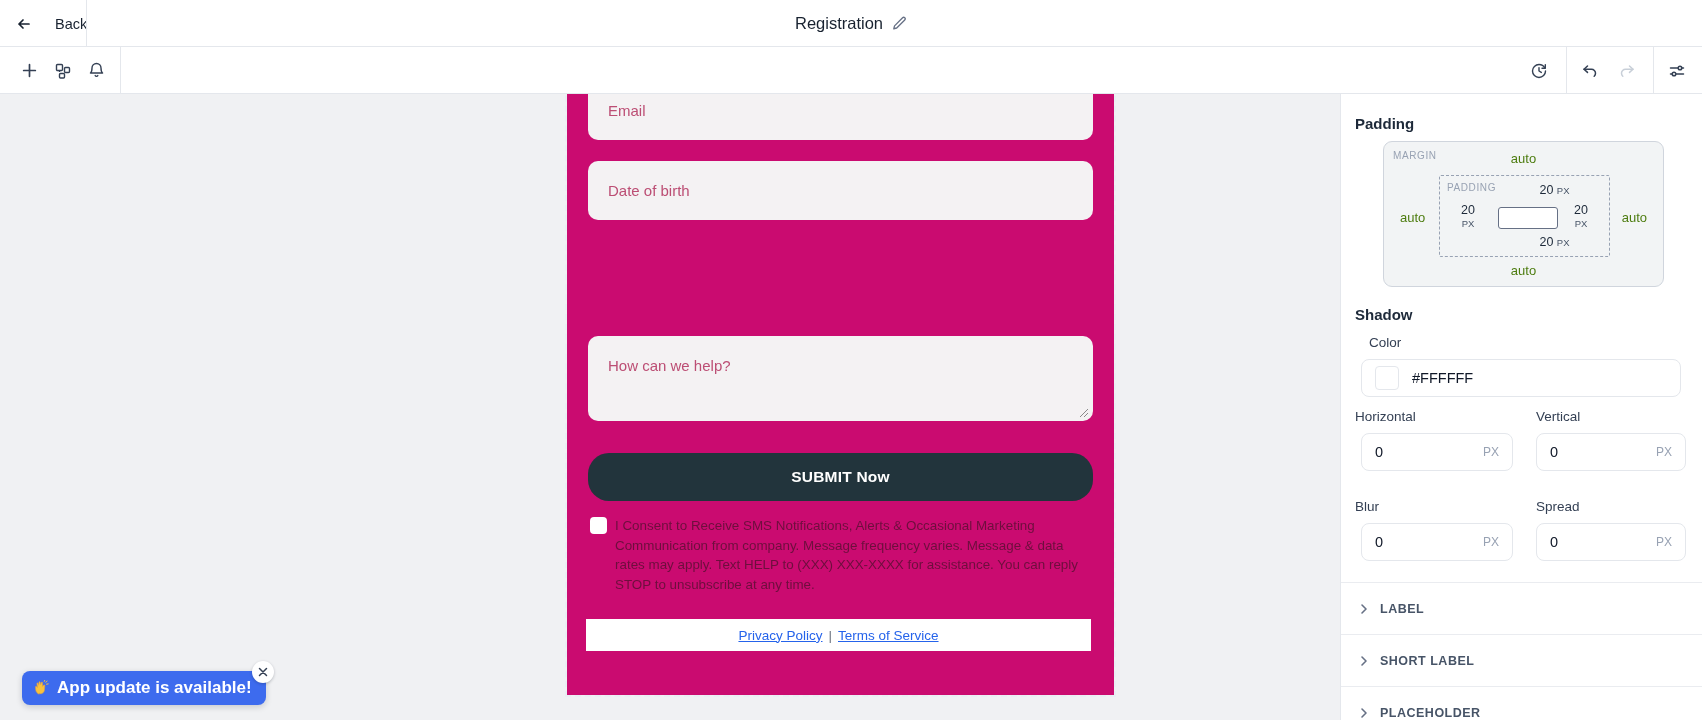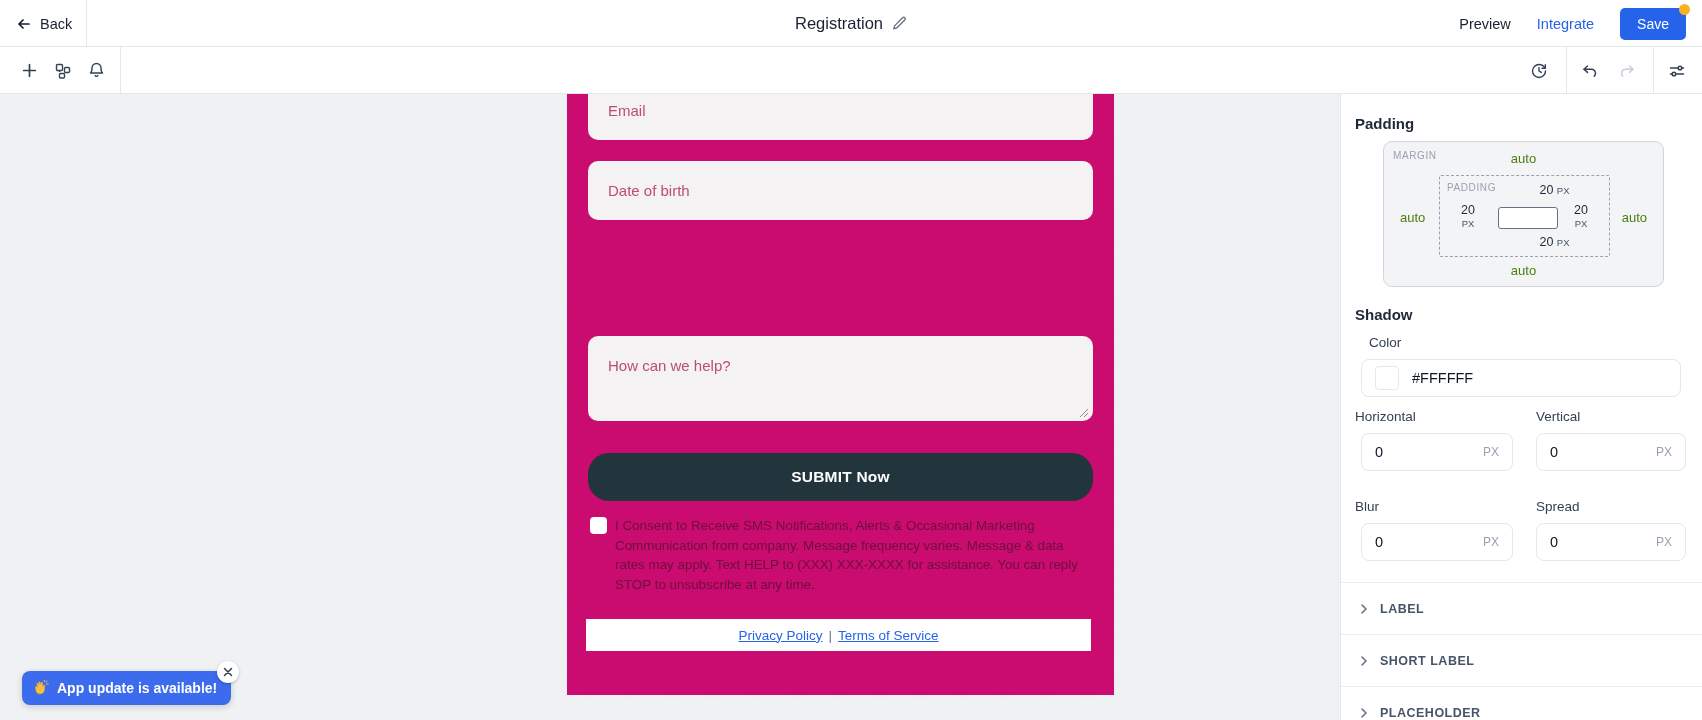--- a/index.html
+++ b/index.html
@@ -3,21 +3,21 @@
 <meta charset="utf-8">
 <style>
   * { margin:0; padding:0; box-sizing:border-box; }
   html,body { width:1702px; height:720px; overflow:hidden; }
   body { font-family:"Liberation Sans", sans-serif; background:#fff; position:relative; }
 
   
   .header { position:absolute; top:0; left:0; width:1702px; height:47px; background:#fff;
             border-bottom:1px solid #E4E7EC; z-index:30; }
   .back-btn { position:absolute; left:16px; top:0; height:47px; display:flex; align-items:center;
-              gap:8px; cursor:pointer; color:#182230; font-size:14.5px; font-weight:500; }
+              gap:23px; cursor:pointer; color:#182230; font-size:14.5px; font-weight:500; }
   .header-div { position:absolute; left:86px; top:0; width:1px; height:47px; background:#E4E7EC; }
   .title-wrap { position:absolute; left:0; right:0; top:0; height:47px; display:flex;
                 align-items:center; justify-content:center; gap:9px; pointer-events:none; }
   .page-title { font-size:16.5px; color:#182230; }
   .header-right { position:absolute; right:16px; top:0; height:47px; display:flex;
                   align-items:center; gap:26px; }
   .link-plain { font-size:14.5px; color:#182230; font-weight:500; cursor:pointer; }
   .link-blue  { font-size:14.5px; color:#2563EB; font-weight:500; cursor:pointer; }
   .save-btn { position:relative; background:#2563EB; color:#fff; font-size:14px; font-weight:500;
               border:none; border-radius:5px; padding:8px 17px; cursor:pointer; }
@@ -82,21 +82,21 @@
 
   .sb-divider { position:absolute; left:0; width:362px; height:1px; background:#EAECF0; }
   .sb-section { position:absolute; left:0; width:362px; height:52px; display:flex; align-items:center;
                 gap:10px; padding-left:17px; cursor:pointer; }
   .sb-section span { font-size:12.5px; font-weight:600; letter-spacing:.5px; color:#475467;text-align:center; }
 
   
   .toast { position:absolute; left:22px; top:671px; height:34px; background:#3D6BEE; border-radius:8px;
            display:flex; align-items:center; gap:8px; padding:0 14px 0 11px; z-index:40;
            box-shadow:0 2px 6px rgba(16,24,40,.18); }
-  .toast-msg { color:#fff; font-size:14px; font-weight:bold; white-space:nowrap; }
+  .toast-msg { color:#fff; font-size:17px; font-weight:bold; white-space:nowrap; }
   .toast-close { position:absolute; right:-8px; top:-10px; width:22px; height:22px; background:#fff;
                  border-radius:50%; display:flex; align-items:center; justify-content:center;
                  cursor:pointer; box-shadow:0 1px 3px rgba(16,24,40,.25); color:#182230;
                  font-size:13px; line-height:1; }
   svg { display:block; }
 </style>
 </head>
 <body>
 
 <div class="header">
@@ -109,28 +109,20 @@
     <span>Back</span>
   </div>
   <div class="header-div"></div>
   <div class="title-wrap">
     <span class="page-title">Registration</span>
     <span style="pointer-events:auto;cursor:pointer;">
       <svg width="15" height="15" viewBox="0 0 16 16" fill="none" stroke="#667085" stroke-width="1.4" stroke-linecap="round" stroke-linejoin="round">
           <path d="M11.3 1.9a1.6 1.6 0 012.3 2.3L5 12.8l-3.1.8.8-3.1 8.6-8.6z"></path>
         </svg>
     </span>
-  </div>
-  <div class="header-right">
-    <span class="link-plain">Preview</span>
-    <span class="link-blue">Integrate</span>
-    <button class="save-btn">
-      <span>Save</span>
-      <span class="save-dot"></span>
-    </button>
   </div>
 </div>
 
 <div class="toolbar">
   <div class="tb-icon" style="left:14px;">
     <span>
       <svg width="17" height="17" viewBox="0 0 16 16" fill="none" stroke="#344054" stroke-width="1.6" stroke-linecap="round">
           <path d="M8 2.5v11M2.5 8h11"></path>
         </svg>
     </span>

